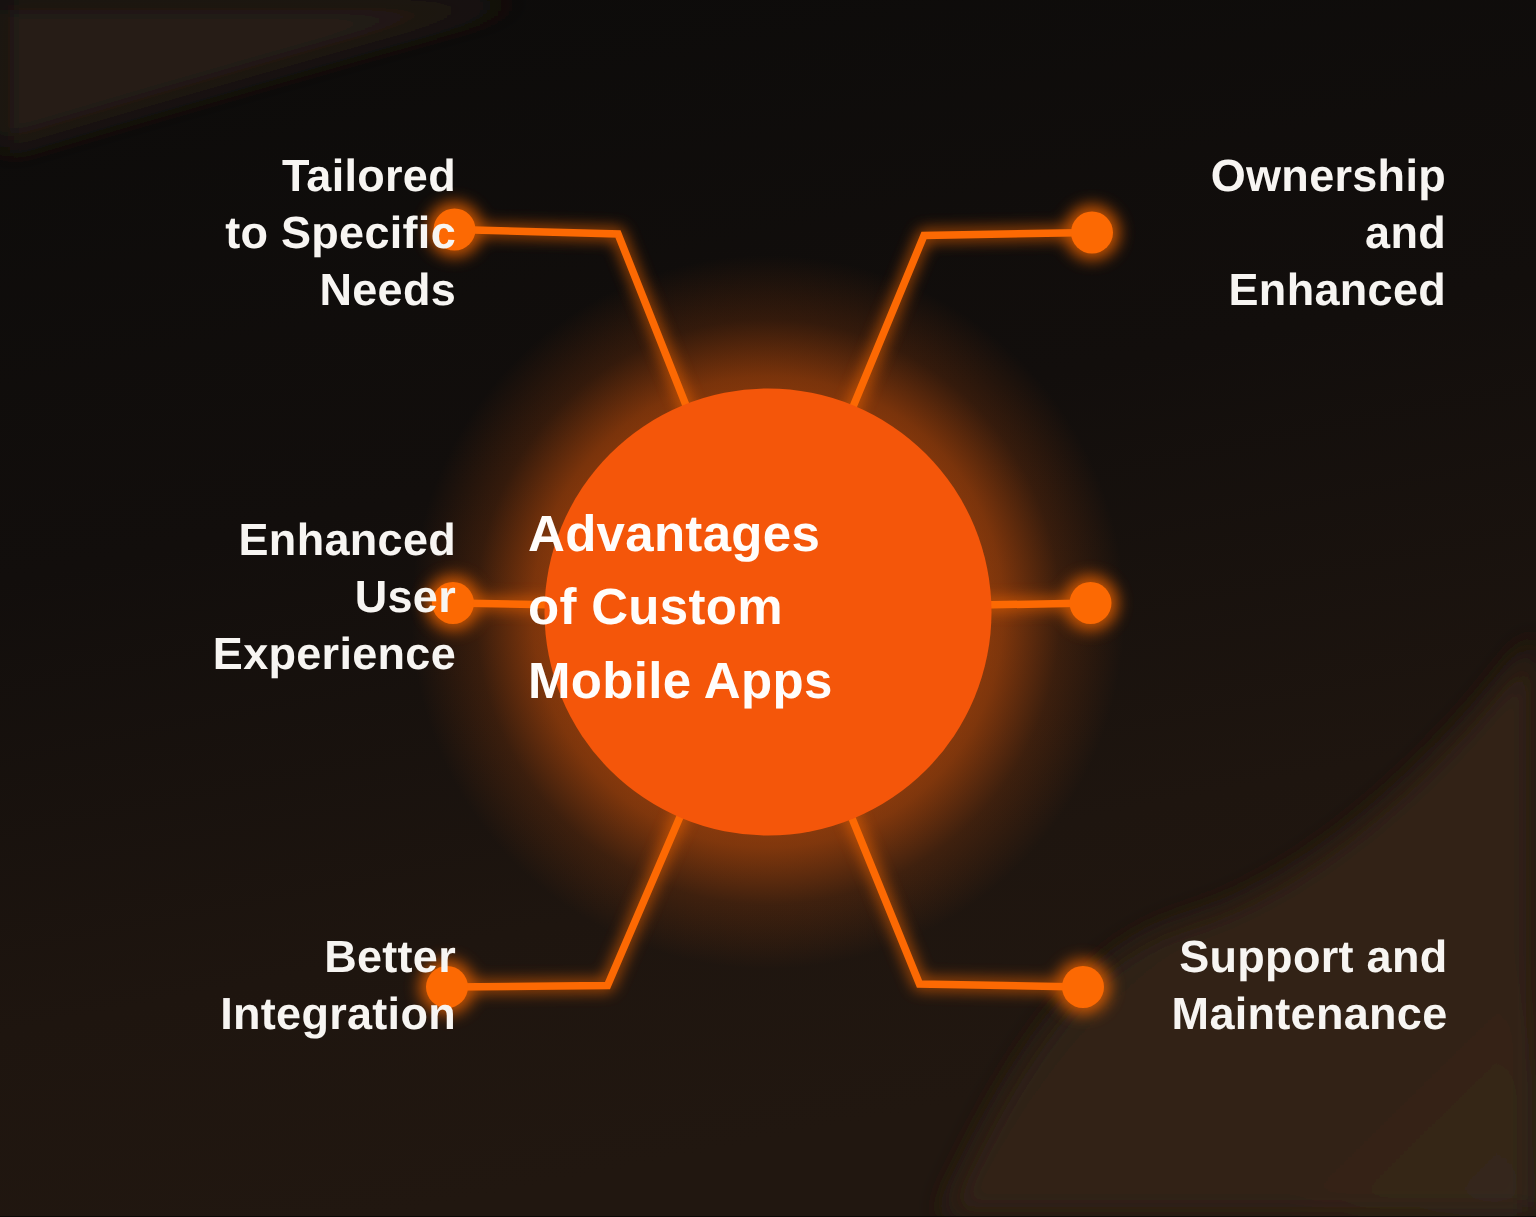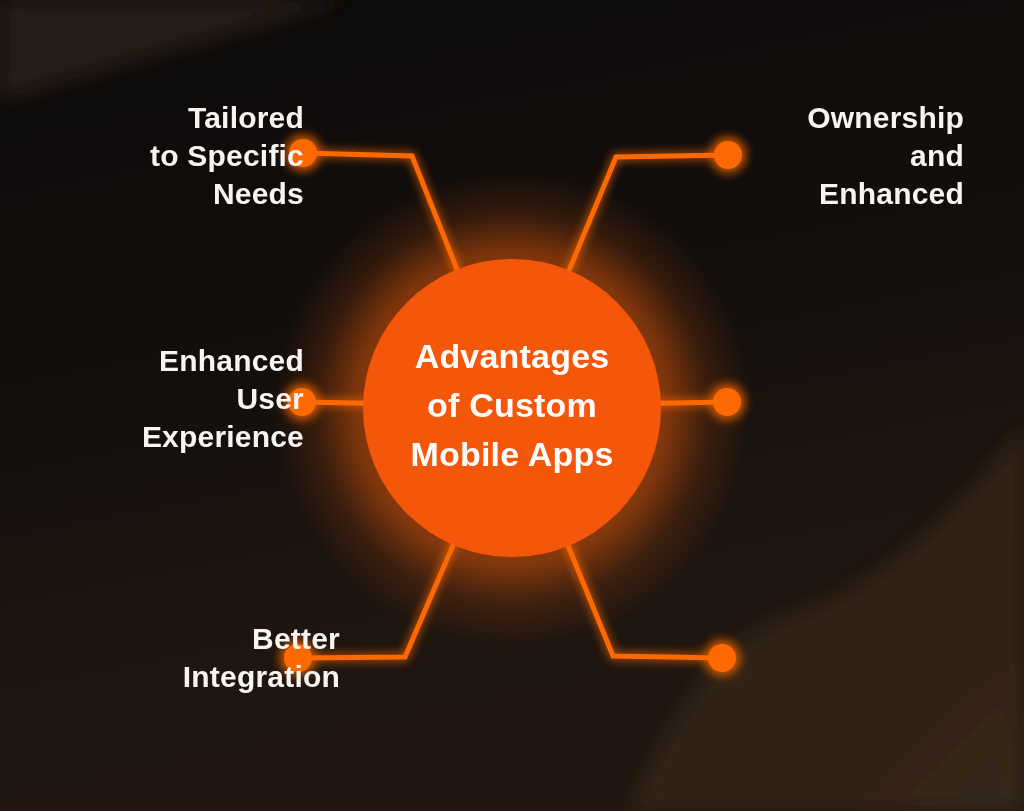--- a/index.html
+++ b/index.html
@@ -26,21 +26,21 @@
     font-weight:700;
     line-height:38px;
     white-space:pre-line;
     letter-spacing:.2px;
   }
   .label.left{text-align:right;}
   .label.right{text-align:right;}
   .center-title{
     position:absolute;
     left:352px;top:332px;width:320px;
-    text-align:center;
+    text-align:left;
     color:#FFFDFB;
     font-size:34px;
     font-weight:700;
     line-height:49px;
     white-space:pre-line;
     letter-spacing:.2px;
   }
   .glowlines{ stroke:var(--line); stroke-width:5; fill:none; }
   .glowlines-blur{ stroke:var(--line); stroke-width:7; fill:none; opacity:.75; }
   .dot{ fill:var(--line); }
@@ -127,16 +127,18 @@
 
   <div class="label left" style="left:64px;  top:99px;  width:240px;">Tailored
 to Specific
 Needs</div>
   <div class="label right" style="right:60px; top:99px;  width:260px;">Ownership
 and
 Enhanced</div>
   <div class="label left" style="left:64px;  top:342px; width:240px;">Enhanced
 User
 Experience</div>
-  <div class="label left" style="left:64px;  top:620px; width:240px;margin-left:36px;">Better
+  <div class="label left" style="left:64px;  top:620px; width:240px;">Better
 Integration</div>
+  <div class="label right" style="right:59px; top:620px; width:270px;">Support and
+Maintenance</div>
 
 </div>
 
 </body></html>

